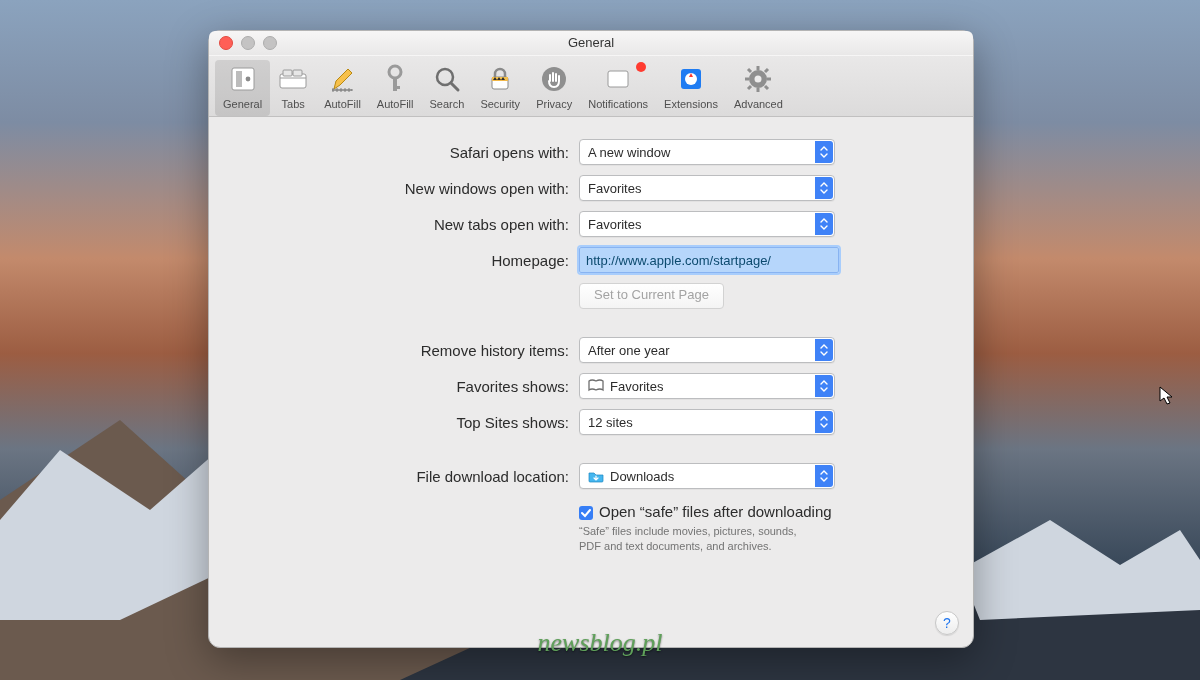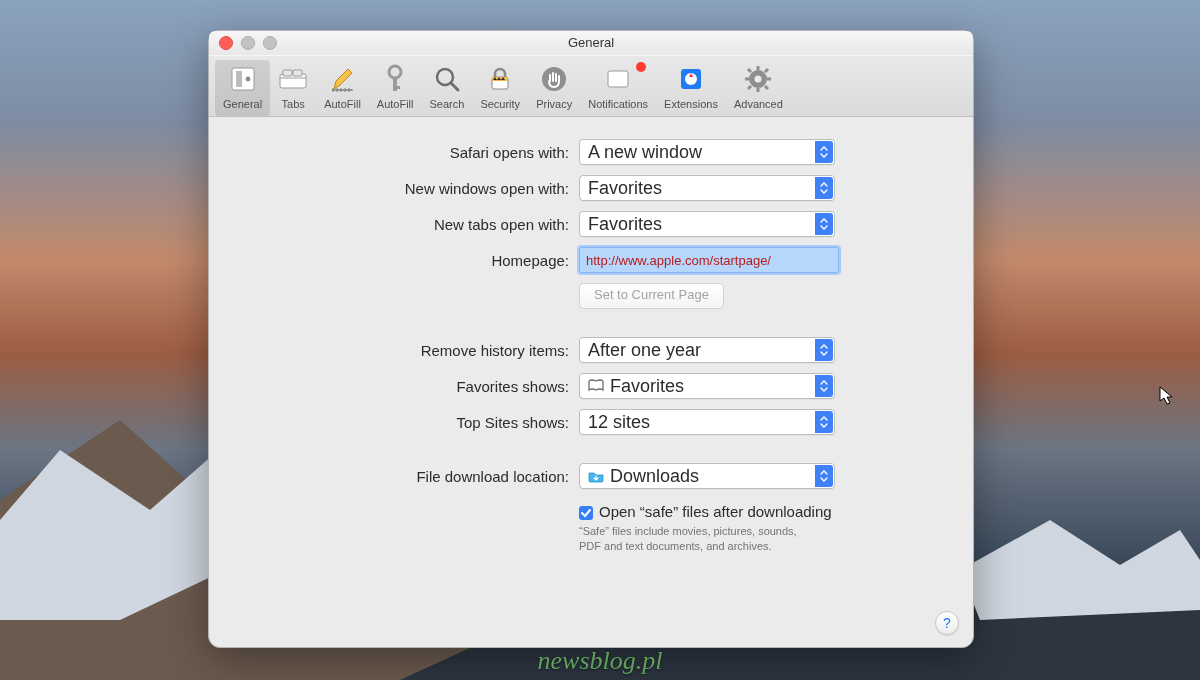--- a/index.html
+++ b/index.html
@@ -1,44 +1,44 @@
 <!DOCTYPE html>
 <html><head>
 <meta charset="utf-8">
 <style>
   html,body{margin:0;padding:0;width:1200px;height:680px;font-family:-apple-system,"Helvetica Neue",Helvetica,Arial,sans-serif;overflow:hidden;}
   .desktop{position:relative;width:1200px;height:680px;background:linear-gradient(180deg,#8ba3be 0%,#7d8ca3 18%,#c38a6c 38%,#9c5d42 52%,#6b7583 66%,#3c4b5c 82%,#1e2a38 100%);}
   .mtn-back{position:absolute;bottom:0;left:0;width:1200px;height:320px;}
   .mtn-back polygon.snow{fill:#cfd6df;}
   .mtn-back polygon.rock{fill:#6b5a4e;}
   .mtn-back polygon.dark{fill:#2d3541;}
-  .watermark{position:absolute;left:50%;transform:translateX(-50%);bottom:4px;color:#5fa05a;font-style:italic;font-family:Georgia,serif;font-size:26px;text-shadow:0 1px 2px #0008;}
+  .watermark{position:absolute;left:50%;transform:translateX(-50%);bottom:22px;color:#5fa05a;font-style:italic;font-family:Georgia,serif;font-size:26px;text-shadow:0 1px 2px #0008;}
   .cursor{position:absolute;right:25px;top:386px;}
   
   .window{position:absolute;left:208px;top:30px;width:764px;height:616px;background:#ecebeb;border:1px solid #b4b4b4;border-radius:12px;box-shadow:0 12px 40px rgba(0,0,0,.35);}
   .titlebar{position:relative;height:24px;line-height:24px;text-align:center;background:linear-gradient(#f7f6f6,#e9e8e8);border-bottom:1px solid transparent;border-radius:6px 6px 0 0;font-size:13px;color:#343434;}
   .traffic{position:absolute;left:10px;top:5px;display:flex;gap:8px;}
   .tl{width:12px;height:12px;border-radius:50%;}
   .tl.close{background:#ff5f57;border:1px solid #e24b41;}
   .tl.min{background:#c4c3c3;border:1px solid #adadad;}
   .tl.zoom{background:#c4c3c3;border:1px solid #adadad;}
   .toolbar{display:flex;padding:4px 6px 0 6px;border-bottom:1px solid #c1c0c0;background:linear-gradient(#e9e8e8,#dcdbdb);}
   .tbitem{display:flex;flex-direction:column;align-items:center;justify-content:flex-end;padding:4px 8px 6px;font-size:11px;color:#4f4f4f;gap:4px;border-radius:4px;cursor:default;position:relative;}
   .tbitem.selected{background:rgba(0,0,0,.10);}
   .tbitem .ic{width:30px;height:30px;display:flex;align-items:center;justify-content:center;}
   .badge{position:absolute;top:2px;right:10px;width:10px;height:10px;border-radius:50%;background:#ff3b30;}
   .content{padding:22px 30px 20px 30px;}
   .row{display:flex;align-items:center;margin-bottom:10px;}
   .lbl{flex:0 0 330px;text-align:right;padding-right:10px;font-size:15px;color:#2c2c2c;}
   .ctrlcol{flex:0 0 250px;}
-  .popup{position:relative;width:246px;height:24px;background:#fff;border:1px solid #bcbdbf;border-radius:4px;font-size:18px;color:#2c2c2c;display:flex;align-items:center;padding:0 0 0 8px;box-shadow:0 1px 0 rgba(0,0,0,.04);}
+  .popup{position:relative;width:246px;height:24px;background:#fff;border:1px solid #bcbdbf;border-radius:4px;font-size:13px;color:#2c2c2c;display:flex;align-items:center;padding:0 0 0 8px;box-shadow:0 1px 0 rgba(0,0,0,.04);}
   .popup .val{flex:1;white-space:nowrap;overflow:hidden;display:flex;align-items:center;gap:6px;}
   .popup .arrows{width:18px;height:22px;background:#3f82f7;border-radius:0 3px 3px 0;position:absolute;right:1px;top:1px;display:flex;flex-direction:column;align-items:center;justify-content:center;color:#fff;}
   .popup .arrows svg{display:block;}
-  .textfield{width:246px;height:24px;border:1px solid #88b3f1;outline:2px solid #a8cdfc;border-radius:2px;background:#fff;font-size:13px;padding:0 6px;color:#b91c1c;}
+  .textfield{width:246px;height:24px;border:1px solid #88b3f1;outline:2px solid #a8cdfc;border-radius:2px;background:#fff;font-size:13px;padding:0 6px;color:#0c4a6e;}
   .textfield.highlight{background:#b6d6fb;}
   .btn-flat{display:inline-block;height:24px;line-height:22px;padding:0 14px;border:1px solid #d2d2d2;border-radius:4px;background:linear-gradient(#ffffff,#f4f4f4);color:#a3a3a3;font-size:13px;}
   .gap{height:18px;}
   .iconbook svg,.iconfolder svg{display:block;}
   .chk{display:flex;align-items:flex-end;gap:6px;font-size:15px;color:#2c2c2c;}
   .chkbox{width:14px;height:14px;border-radius:3px;background:#367ef6;display:flex;align-items:center;justify-content:center;}
   .helptext{font-size:11px;color:#747474;line-height:1.35;margin-top:4px;max-width:240px;}
   .helpbtn{position:absolute;right:14px;bottom:12px;width:22px;height:22px;border-radius:50%;background:linear-gradient(#ffffff,#ededed);border:1px solid #c7c7c7;color:#2076ef;font-size:14px;display:flex;align-items:center;justify-content:center;box-shadow:0 1px 1px rgba(0,0,0,.1);}
 </style>
 </head>

